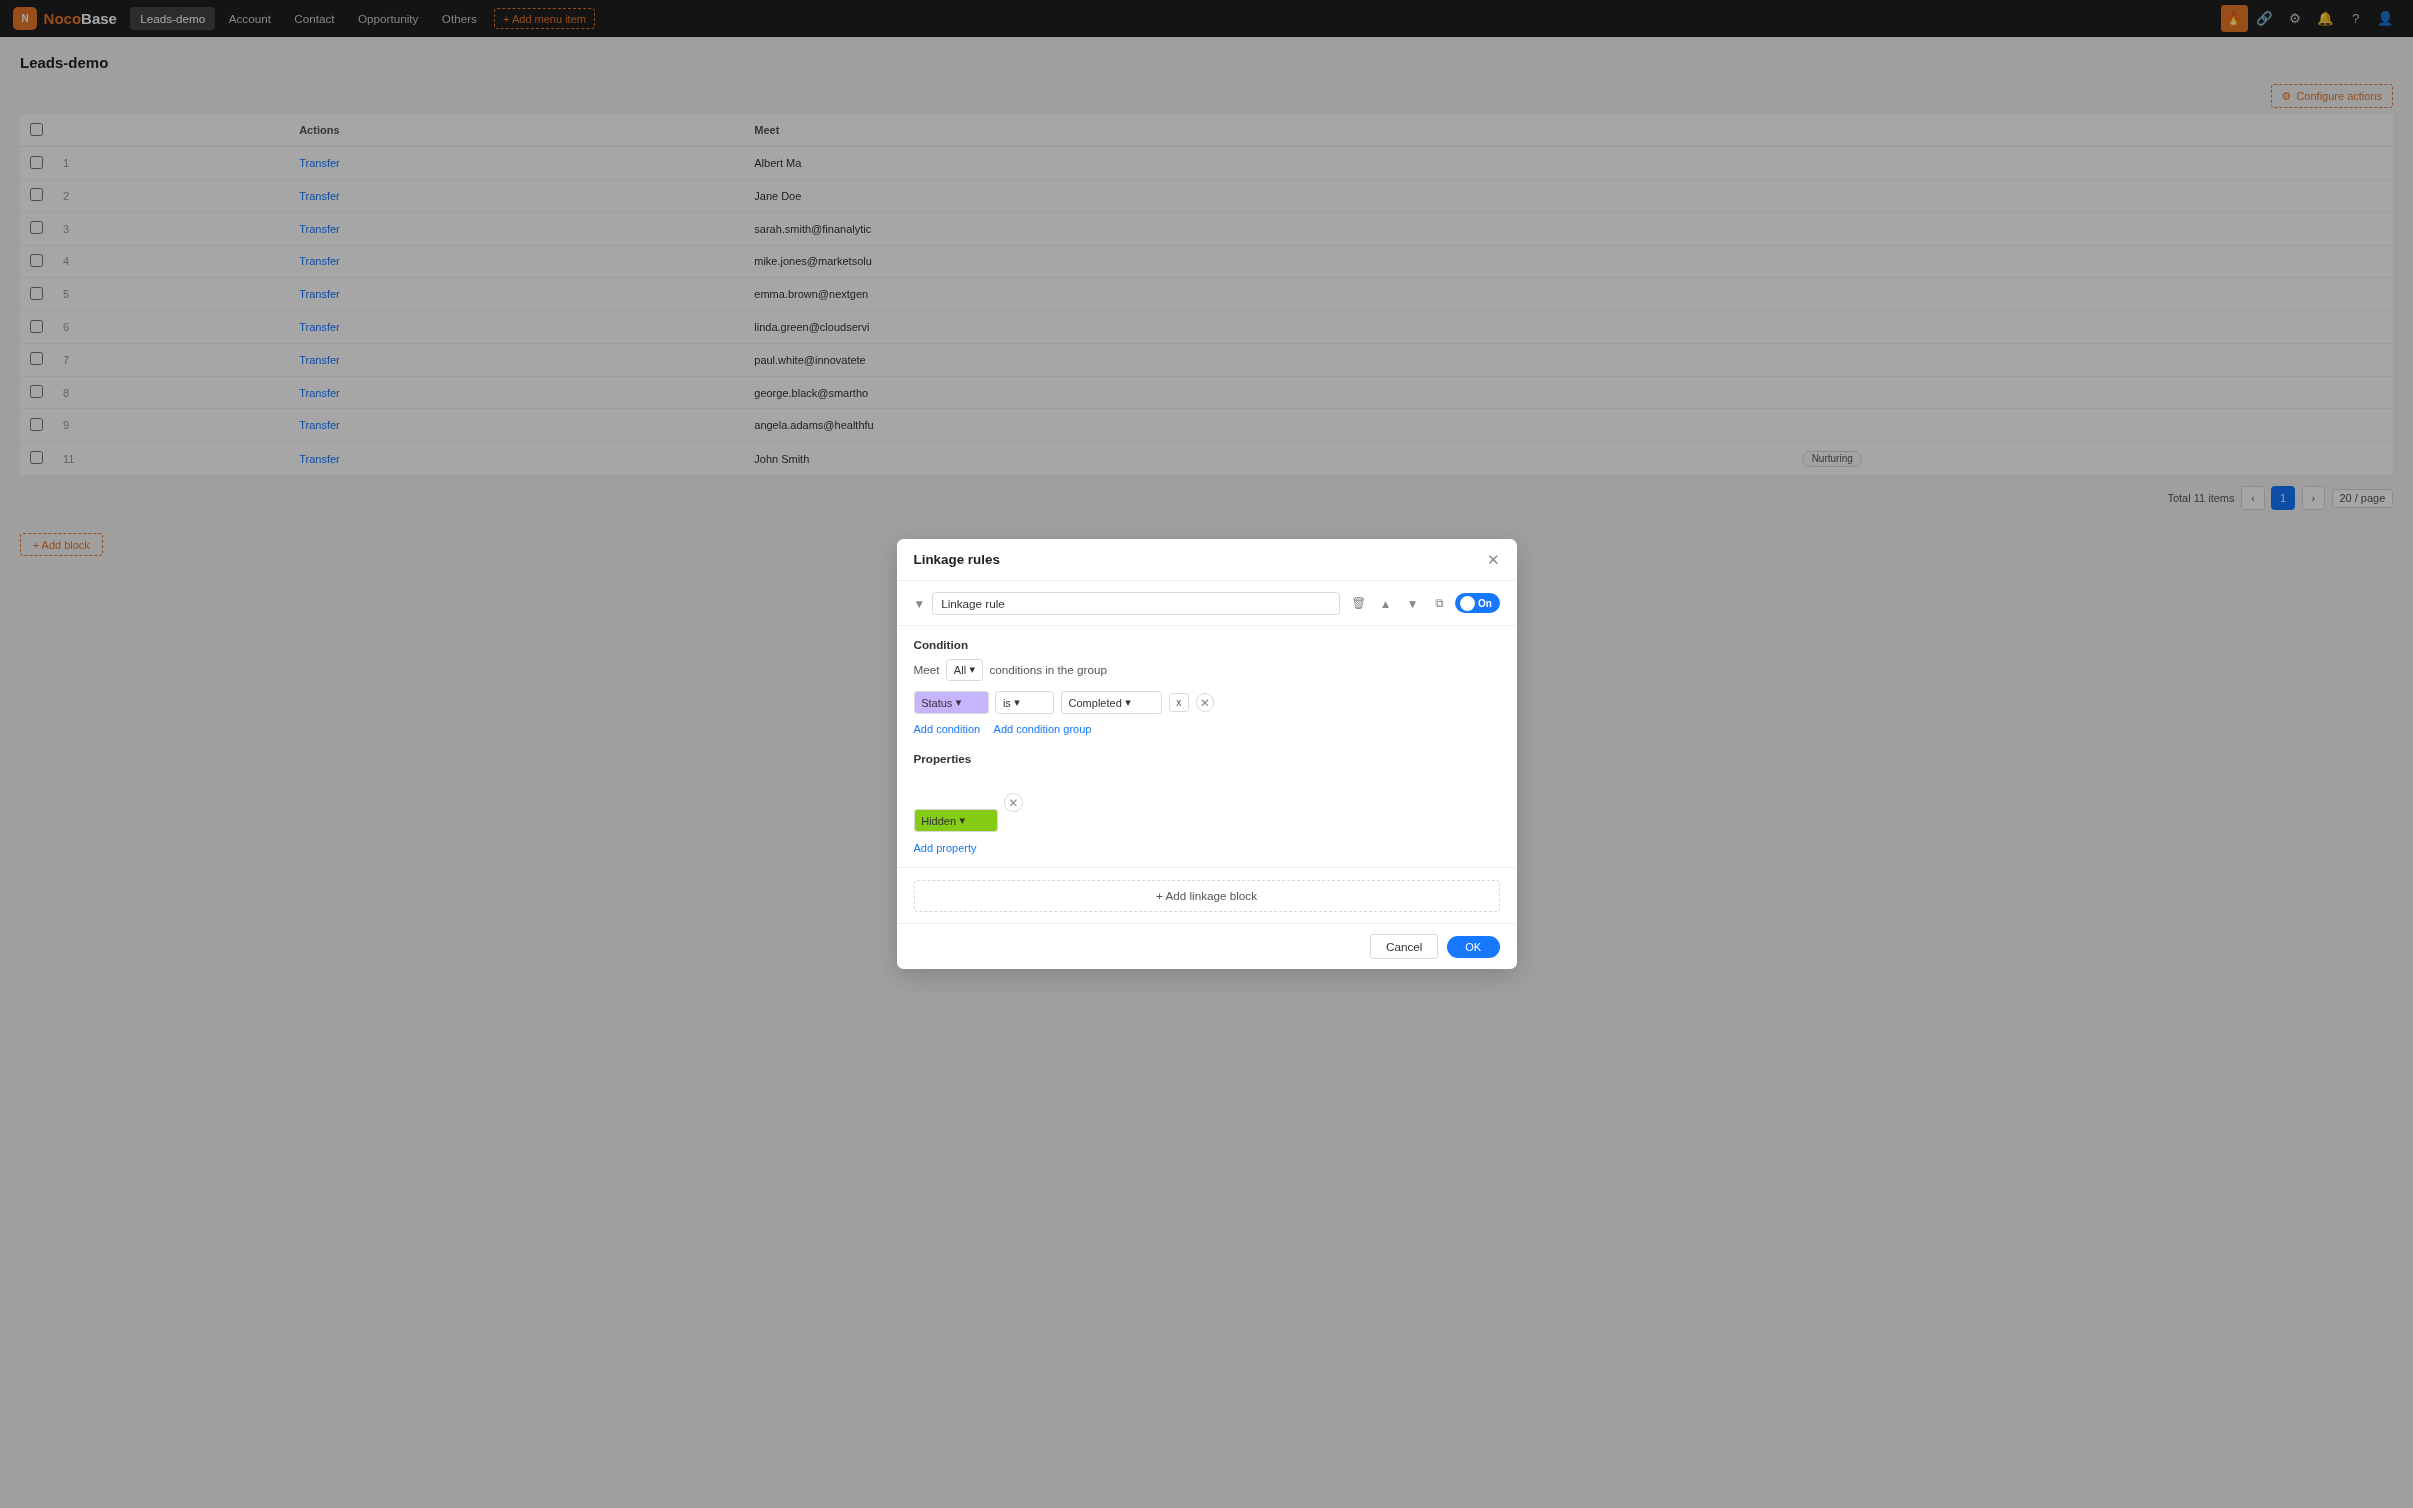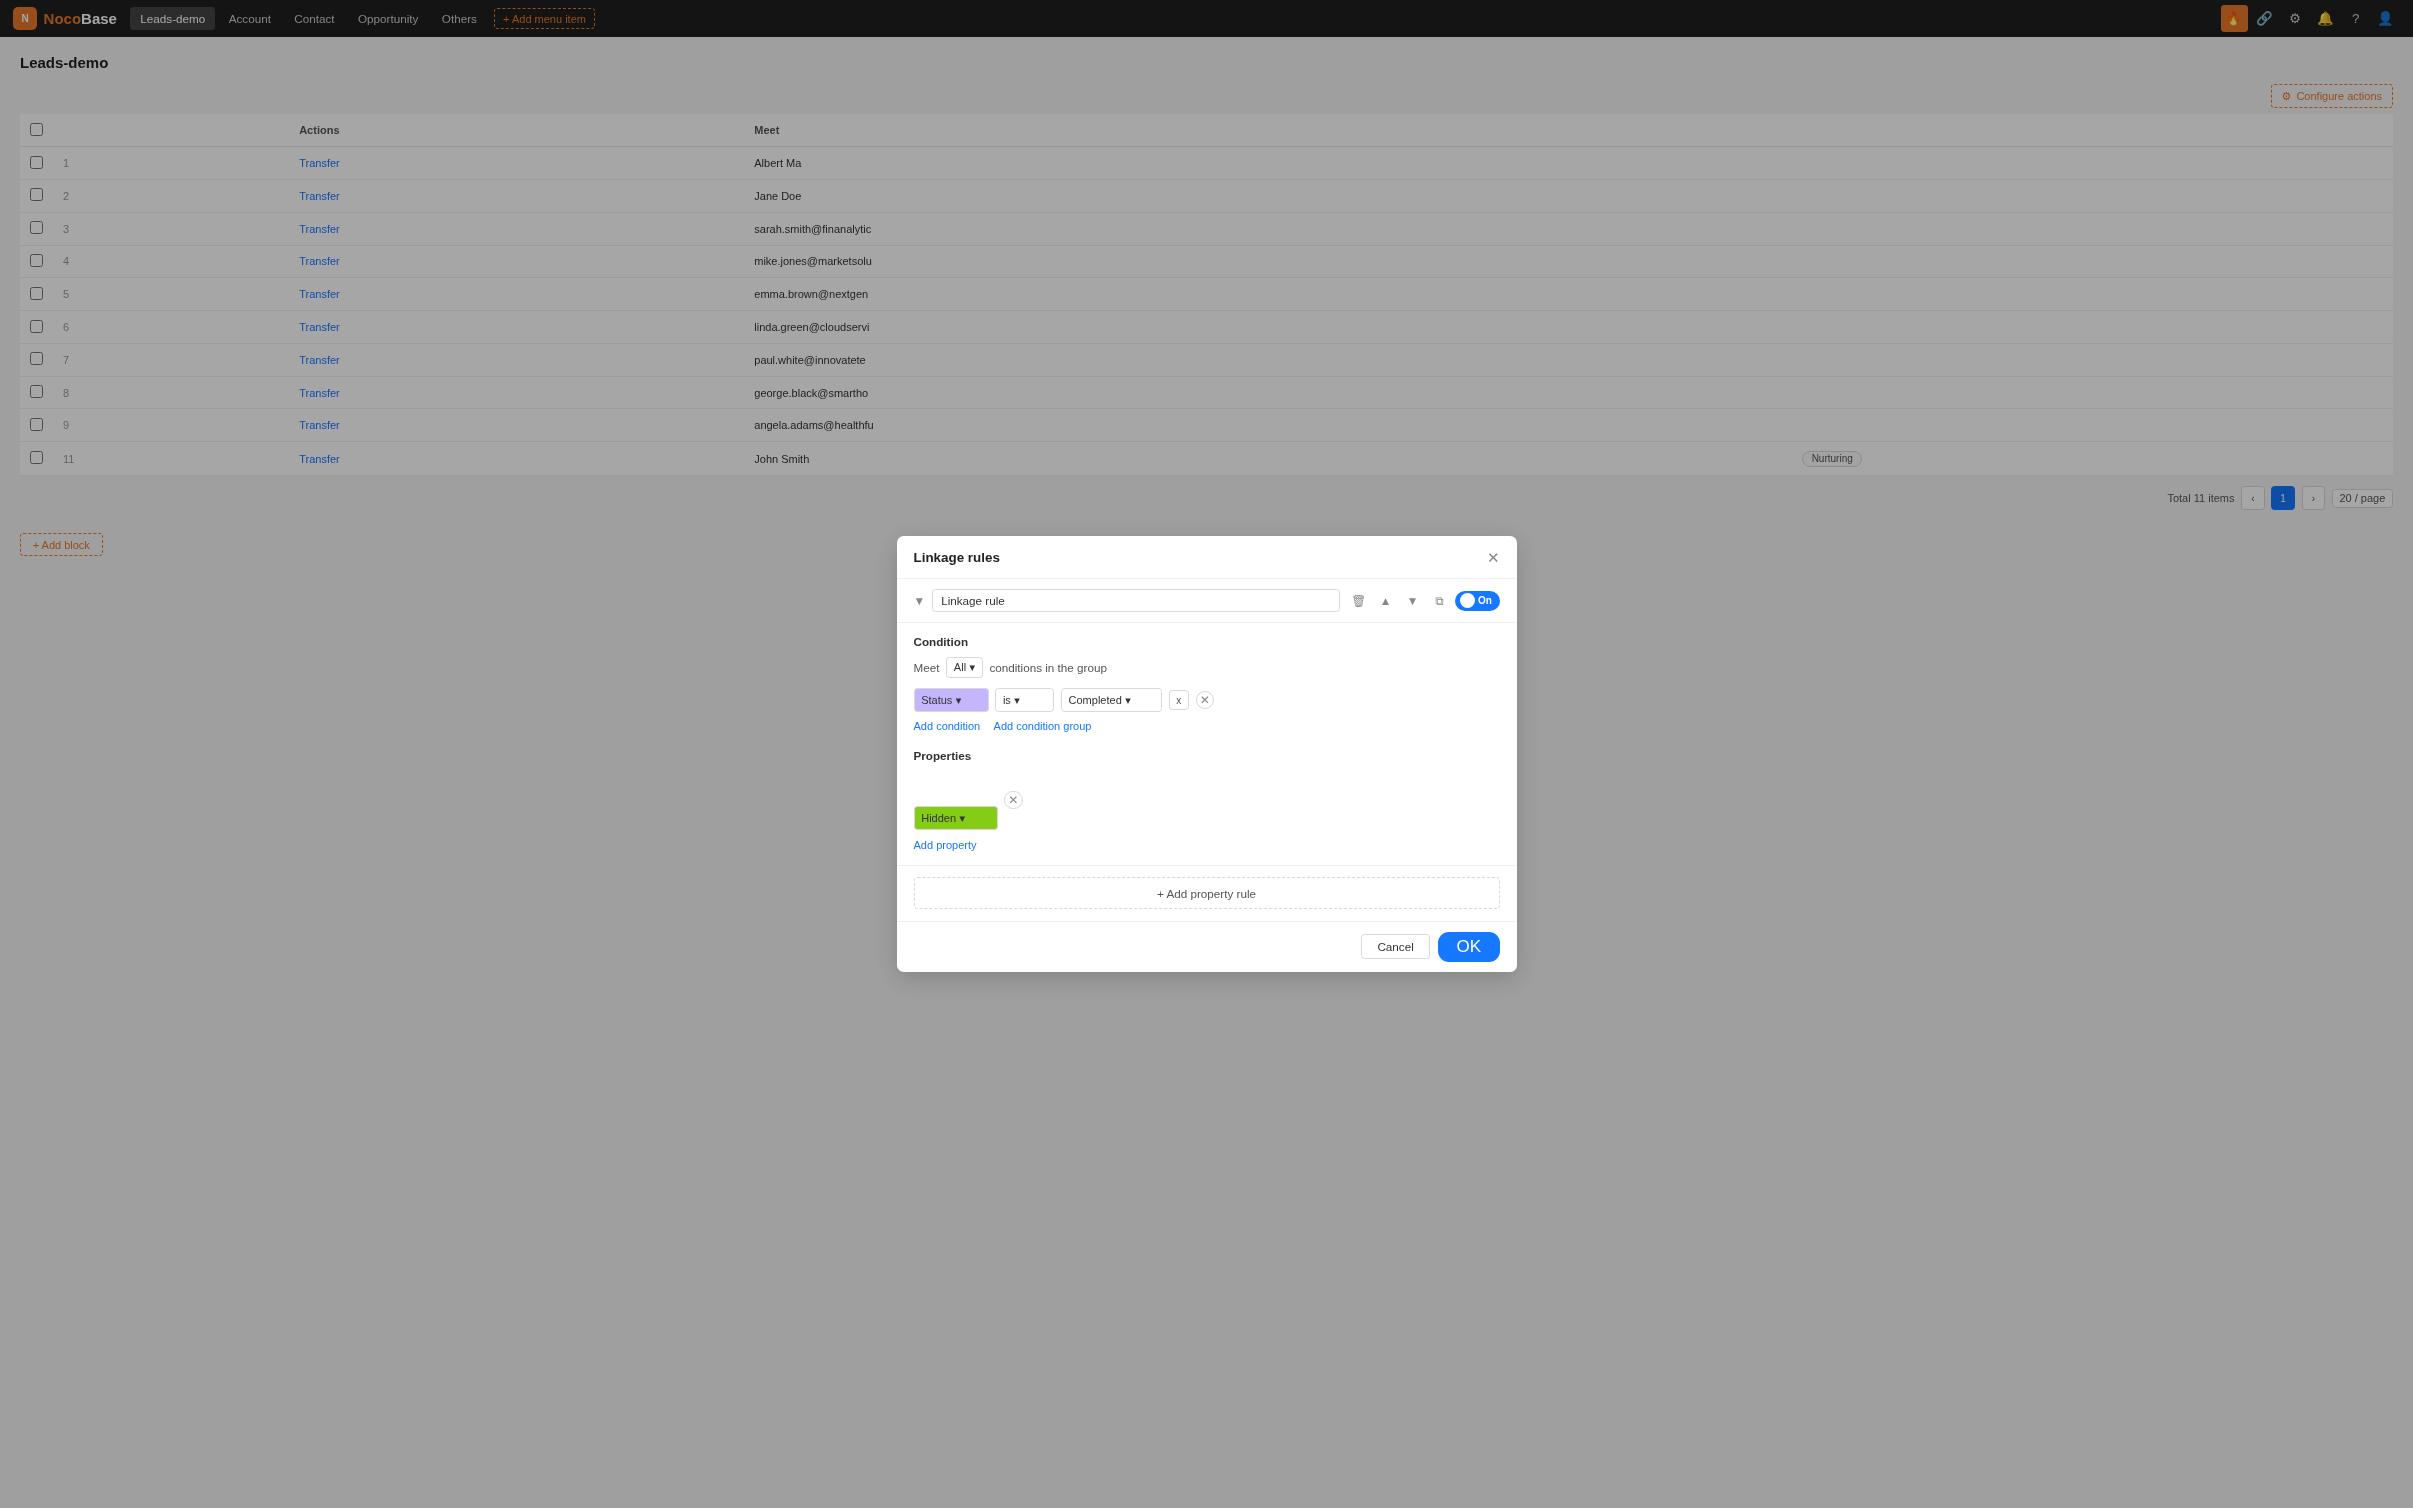--- a/index.html
+++ b/index.html
@@ -197,21 +197,21 @@
     .modal-footer {
       display: flex; align-items: center; justify-content: flex-end;
       gap: 8.4px; padding: 10px 17px; border-top: 0.8px solid #f0f0f0;
     }
     .btn-cancel {
       border: 0.8px solid #d9d9d9; background: white; color: #333;
       padding: 5px 15px; border-radius: 3.4px; cursor: pointer; font-size: 11.7px;
     }
     .btn-ok {
       background: #1677ff; color: white; border: none;
-      padding: 5px 18.4px; border-radius: 11px; cursor: pointer; font-size: 17px;
+      padding: 5px 18.4px; border-radius: 11px; cursor: pointer; font-size: 11px;
       font-weight: 500;
     }
   </style>
 </head>
 <body>
 
 <nav class="topnav">
   <div class="topnav-logo">
     <div class="logo-icon">N</div>
     <span class="logo-text">
@@ -408,21 +408,21 @@
           <span>Hidden</span>
           <span>▾</span>
         </div>
         <div class="prop-remove-btn">✕</div>
       </div>
 
       <span class="add-link">Add property</span>
     </div>
 
     <div class="add-rule-row">
-      <button class="add-rule-btn">+ Add property rule</button>
+      <button class="add-rule-btn">+ Add linkage block</button>
     </div>
 
     <div class="modal-footer">
       <button class="btn-cancel">Cancel</button>
       <button class="btn-ok">OK</button>
     </div>
 
   </div>
 </div>
 

